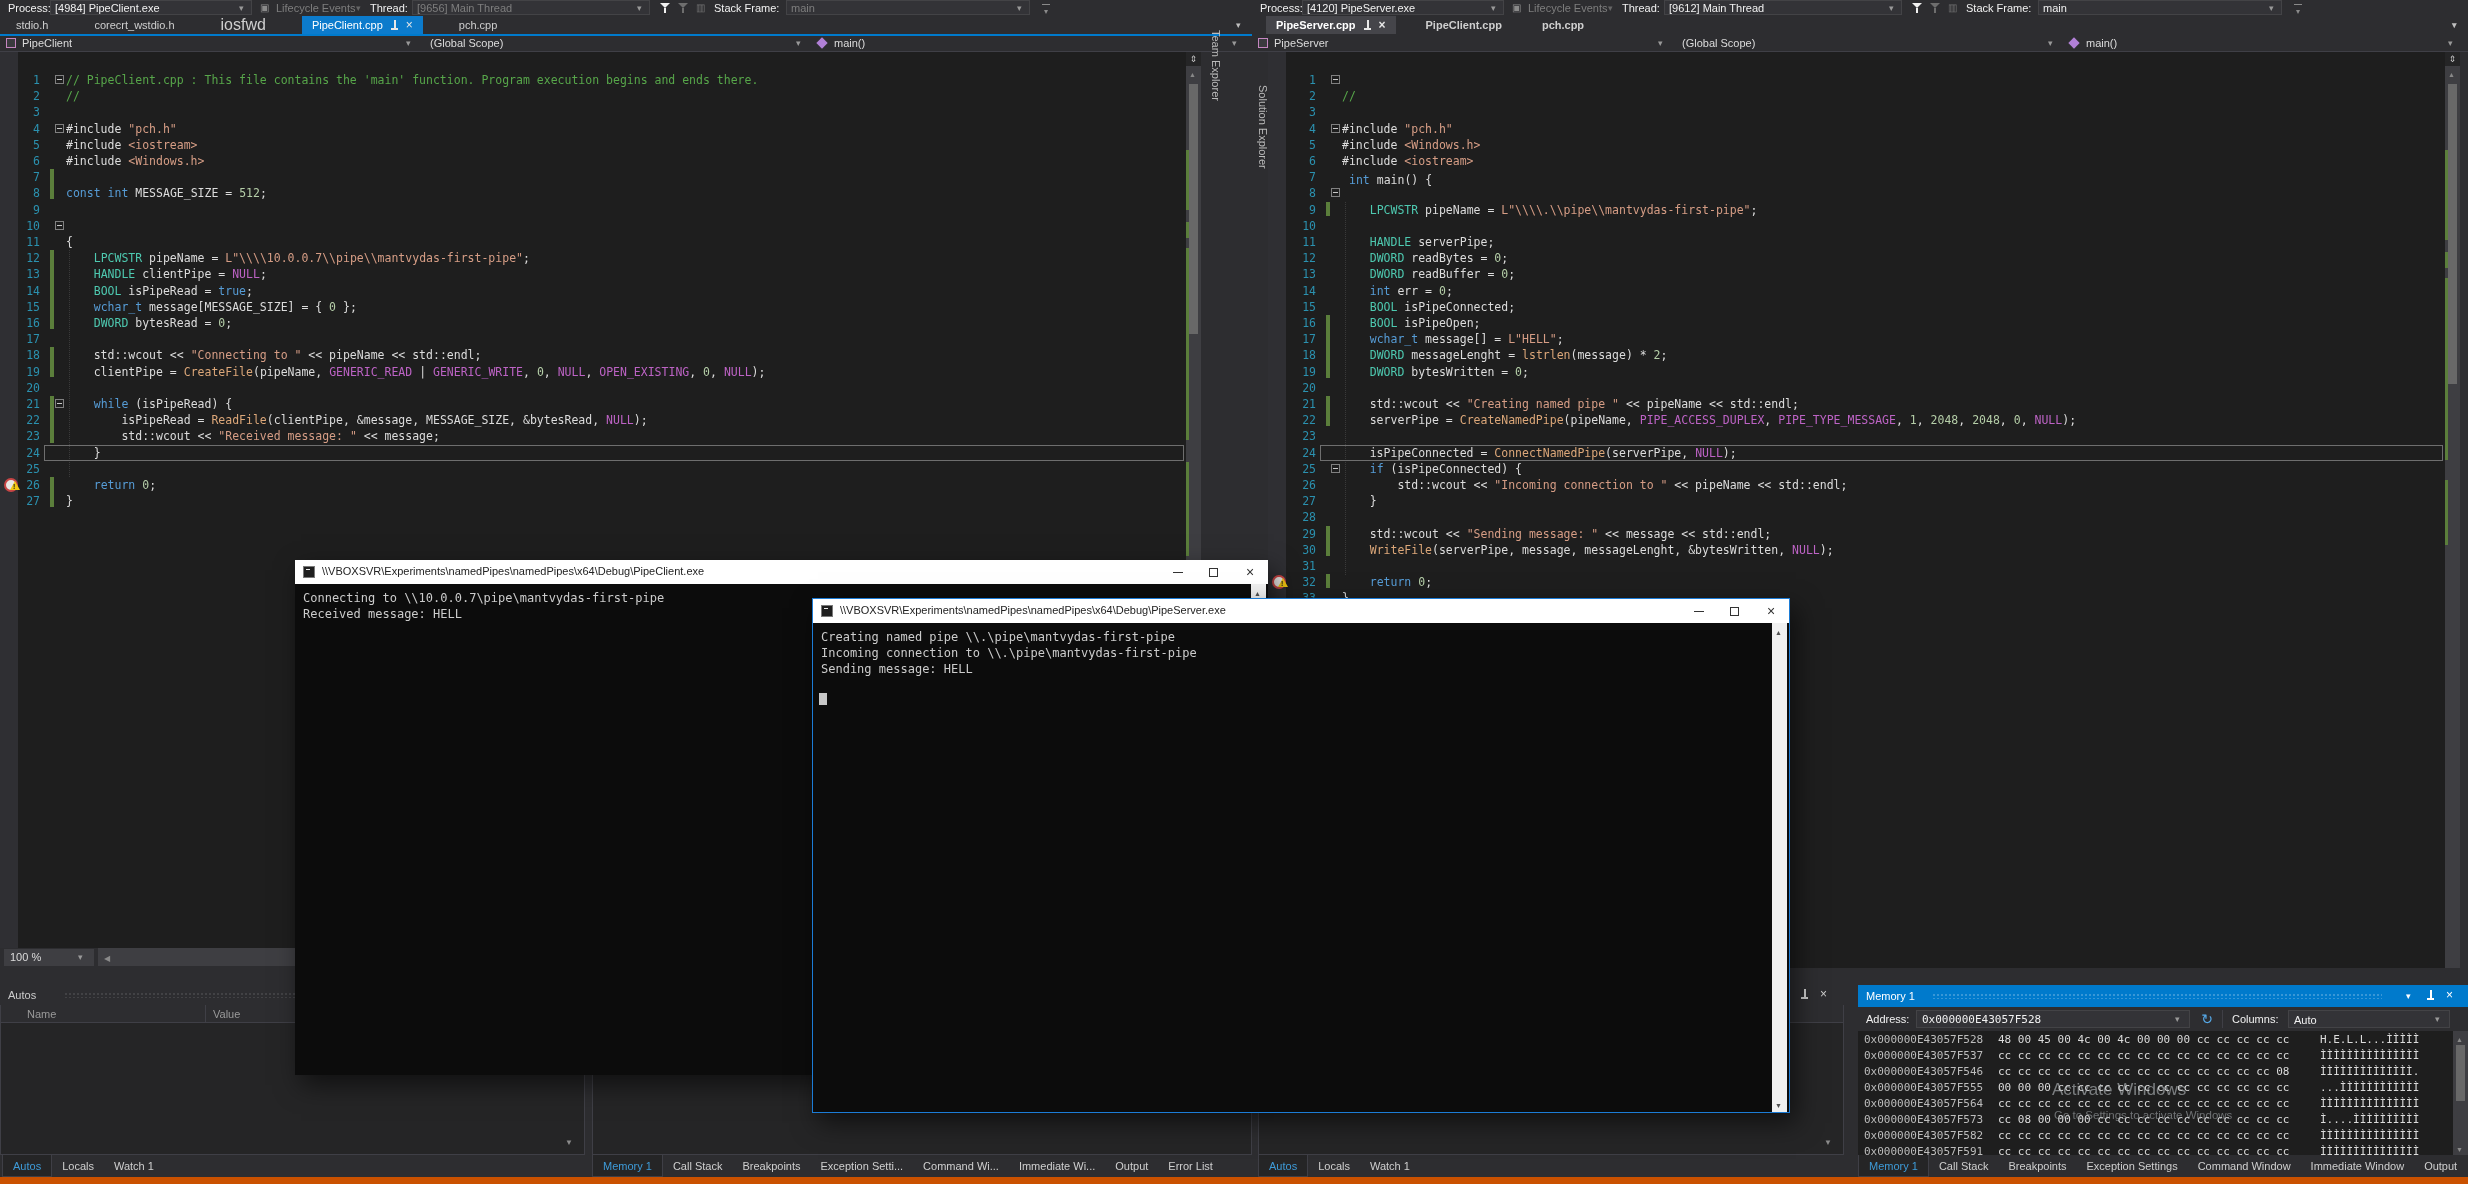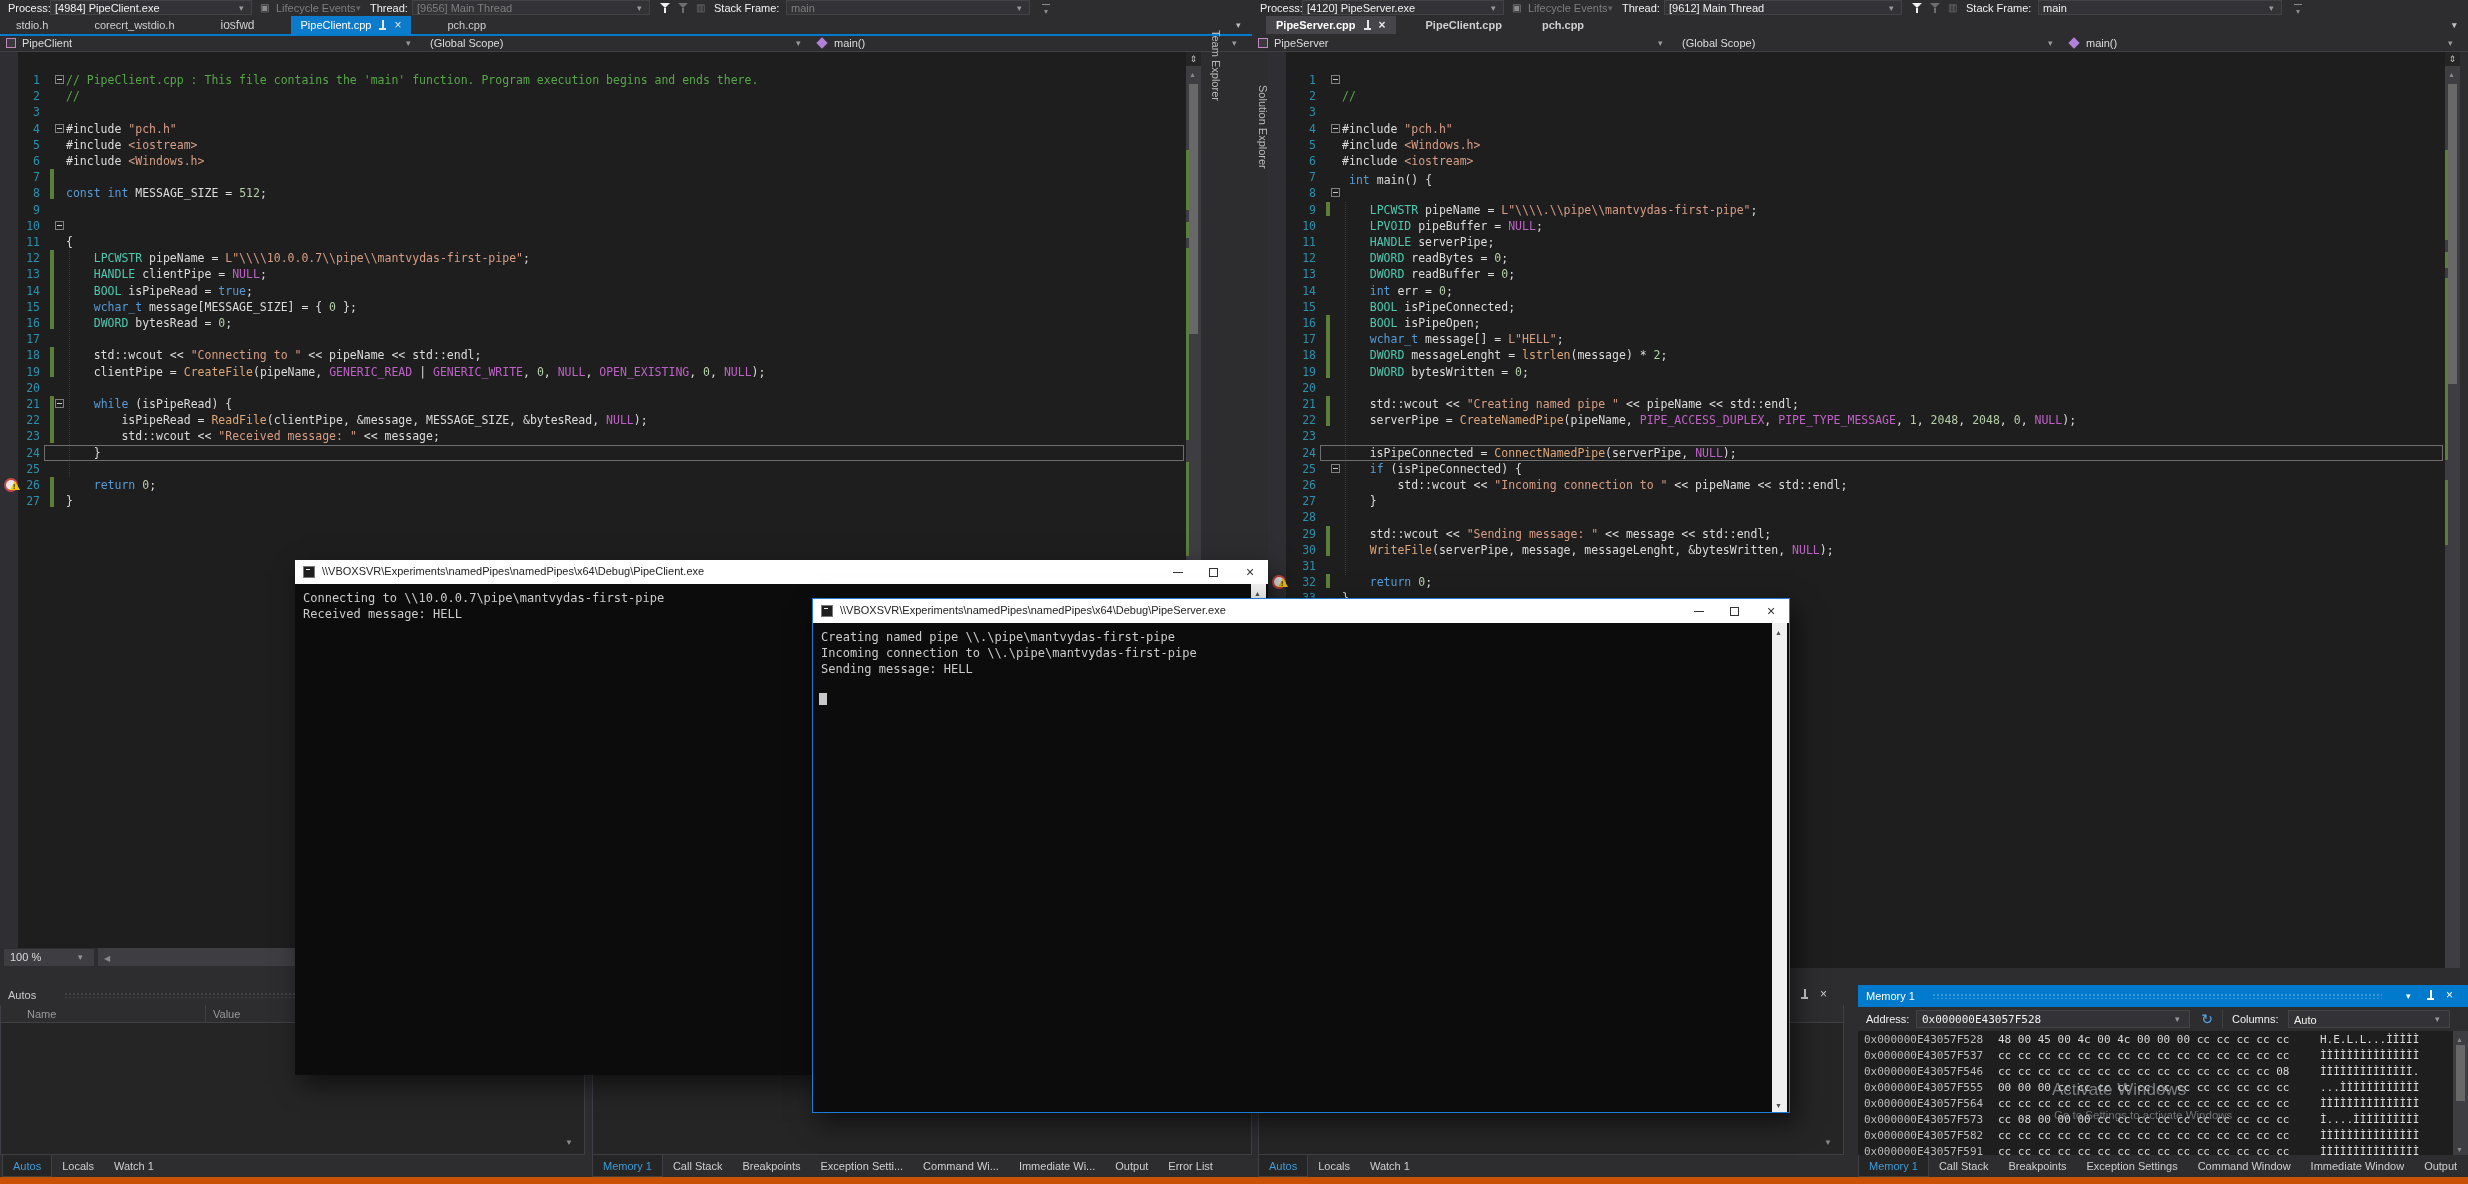--- a/index.html
+++ b/index.html
@@ -66,21 +66,21 @@
       </div>
       <div class="ab" style="left: 0px; top: 16px; width: 1252px; height: 18px; background: rgb(45, 45, 48);">
         <div class="ab" style="left: 6px; top: 0px; width: 1246px; height: 18px; display: flex; gap: 26px; align-items: stretch;">
           <div style="position: relative; display: flex; align-items: center; padding: 0px 10px; gap: 7px;">
             <div style="font-size: 11px; color: rgb(207, 207, 207); white-space: nowrap;">stdio.h</div>
           </div>
           <div style="position: relative; display: flex; align-items: center; padding: 0px 10px; gap: 7px;">
             <div style="font-size: 11px; color: rgb(207, 207, 207); white-space: nowrap;">corecrt_wstdio.h</div>
           </div>
           <div style="position: relative; display: flex; align-items: center; padding: 0px 10px; gap: 7px;">
-            <div style="font-size: 12px; color: rgb(207, 207, 207); white-space: nowrap;">iosfwd</div>
+            <div style="font-size: 16px; color: rgb(207, 207, 207); white-space: nowrap;">iosfwd</div>
           </div>
           <div style="position: relative; display: flex; align-items: center; padding: 0px 10px; gap: 7px; background: rgb(12, 123, 204);">
             <div style="font-size: 11px; color: rgb(255, 255, 255); white-space: nowrap;">PipeClient.cpp</div>
             <div style="position: relative; width: 9px; height: 11px;">
               <div style="position: absolute; left: 4px; top: 0px; width: 2px; height: 8px; background: rgb(232, 232, 232);"></div>
               <div style="position: absolute; left: 1px; top: 8px; width: 7px; height: 2px; background: rgb(232, 232, 232);"></div>
             </div>
             <div style="font-size: 12px; color: rgb(232, 232, 232);">×</div>
           </div>
           <div style="position: relative; display: flex; align-items: center; padding: 0px 10px; gap: 7px;">
@@ -324,21 +324,20 @@
       <div class="ab mono" style="left: 90px; top: 153px; width: 1103px; height: 16px;"><span style="color: rgb(220, 220, 220);">#include </span><span style="color: rgb(214, 157, 133);">&lt;iostream&gt;</span></div>
       <div class="ab mono" style="left: 32px; top: 169px; width: 32px; height: 16px; text-align: right; color: rgb(43, 145, 175);">7</div>
       <div class="ab mono" style="left: 32px; top: 185px; width: 32px; height: 16px; text-align: right; color: rgb(43, 145, 175);">8</div>
       <div class="ab" style="left: 79px; top: 188px; width: 9px; height: 9px; border: 1px solid rgb(128, 128, 128); background: rgb(30, 30, 30); box-sizing: border-box;">
         <div class="ab" style="left: 1px; top: 3px; width: 5px; height: 1px; background: rgb(200, 200, 200);"></div>
       </div>
       <div class="ab mono" style="left: 90px; top: 172px; width: 1103px; height: 16px; margin-left: 7px;"><span style="color: rgb(86, 156, 214);">int</span><span style="color: rgb(220, 220, 220);"> main() {</span></div>
       <div class="ab mono" style="left: 32px; top: 202px; width: 32px; height: 16px; text-align: right; color: rgb(43, 145, 175);">9</div>
       <div class="ab mono" style="left: 90px; top: 202px; width: 1103px; height: 16px;"><span style="color: rgb(220, 220, 220);">    </span><span style="color: rgb(78, 201, 176);">LPCWSTR</span><span style="color: rgb(220, 220, 220);"> pipeName = </span><span style="color: rgb(214, 157, 133);">L"\\\\.\\pipe\\mantvydas-first-pipe"</span><span style="color: rgb(220, 220, 220);">;</span></div>
       <div class="ab mono" style="left: 32px; top: 218px; width: 32px; height: 16px; text-align: right; color: rgb(43, 145, 175);">10</div>
-      <div class="ab mono" style="left: 90px; top: 218px; width: 1103px; height: 16px;"><span style="color: rgb(220, 220, 220);">    </span><span style="color: rgb(78, 201, 176);">LPVOID</span><span style="color: rgb(220, 220, 220);"> pipeBuffer = </span><span style="color: rgb(189, 99, 197);">NULL</span><span style="color: rgb(220, 220, 220);">;</span></div>
       <div class="ab mono" style="left: 32px; top: 234px; width: 32px; height: 16px; text-align: right; color: rgb(43, 145, 175);">11</div>
       <div class="ab mono" style="left: 90px; top: 234px; width: 1103px; height: 16px;"><span style="color: rgb(220, 220, 220);">    </span><span style="color: rgb(78, 201, 176);">HANDLE</span><span style="color: rgb(220, 220, 220);"> serverPipe;</span></div>
       <div class="ab mono" style="left: 32px; top: 250px; width: 32px; height: 16px; text-align: right; color: rgb(43, 145, 175);">12</div>
       <div class="ab mono" style="left: 90px; top: 250px; width: 1103px; height: 16px;"><span style="color: rgb(220, 220, 220);">    </span><span style="color: rgb(78, 201, 176);">DWORD</span><span style="color: rgb(220, 220, 220);"> readBytes = </span><span style="color: rgb(181, 206, 168);">0</span><span style="color: rgb(220, 220, 220);">;</span></div>
       <div class="ab mono" style="left: 32px; top: 266px; width: 32px; height: 16px; text-align: right; color: rgb(43, 145, 175);">13</div>
       <div class="ab mono" style="left: 90px; top: 266px; width: 1103px; height: 16px;"><span style="color: rgb(220, 220, 220);">    </span><span style="color: rgb(78, 201, 176);">DWORD</span><span style="color: rgb(220, 220, 220);"> readBuffer = </span><span style="color: rgb(181, 206, 168);">0</span><span style="color: rgb(220, 220, 220);">;</span></div>
       <div class="ab mono" style="left: 32px; top: 283px; width: 32px; height: 16px; text-align: right; color: rgb(43, 145, 175);">14</div>
       <div class="ab mono" style="left: 90px; top: 283px; width: 1103px; height: 16px;"><span style="color: rgb(220, 220, 220);">    </span><span style="color: rgb(86, 156, 214);">int</span><span style="color: rgb(220, 220, 220);"> err = </span><span style="color: rgb(181, 206, 168);">0</span><span style="color: rgb(220, 220, 220);">;</span></div>
       <div class="ab mono" style="left: 32px; top: 299px; width: 32px; height: 16px; text-align: right; color: rgb(43, 145, 175);">15</div>
       <div class="ab mono" style="left: 90px; top: 299px; width: 1103px; height: 16px;"><span style="color: rgb(220, 220, 220);">    </span><span style="color: rgb(78, 201, 176);">BOOL</span><span style="color: rgb(220, 220, 220);"> isPipeConnected;</span></div>

